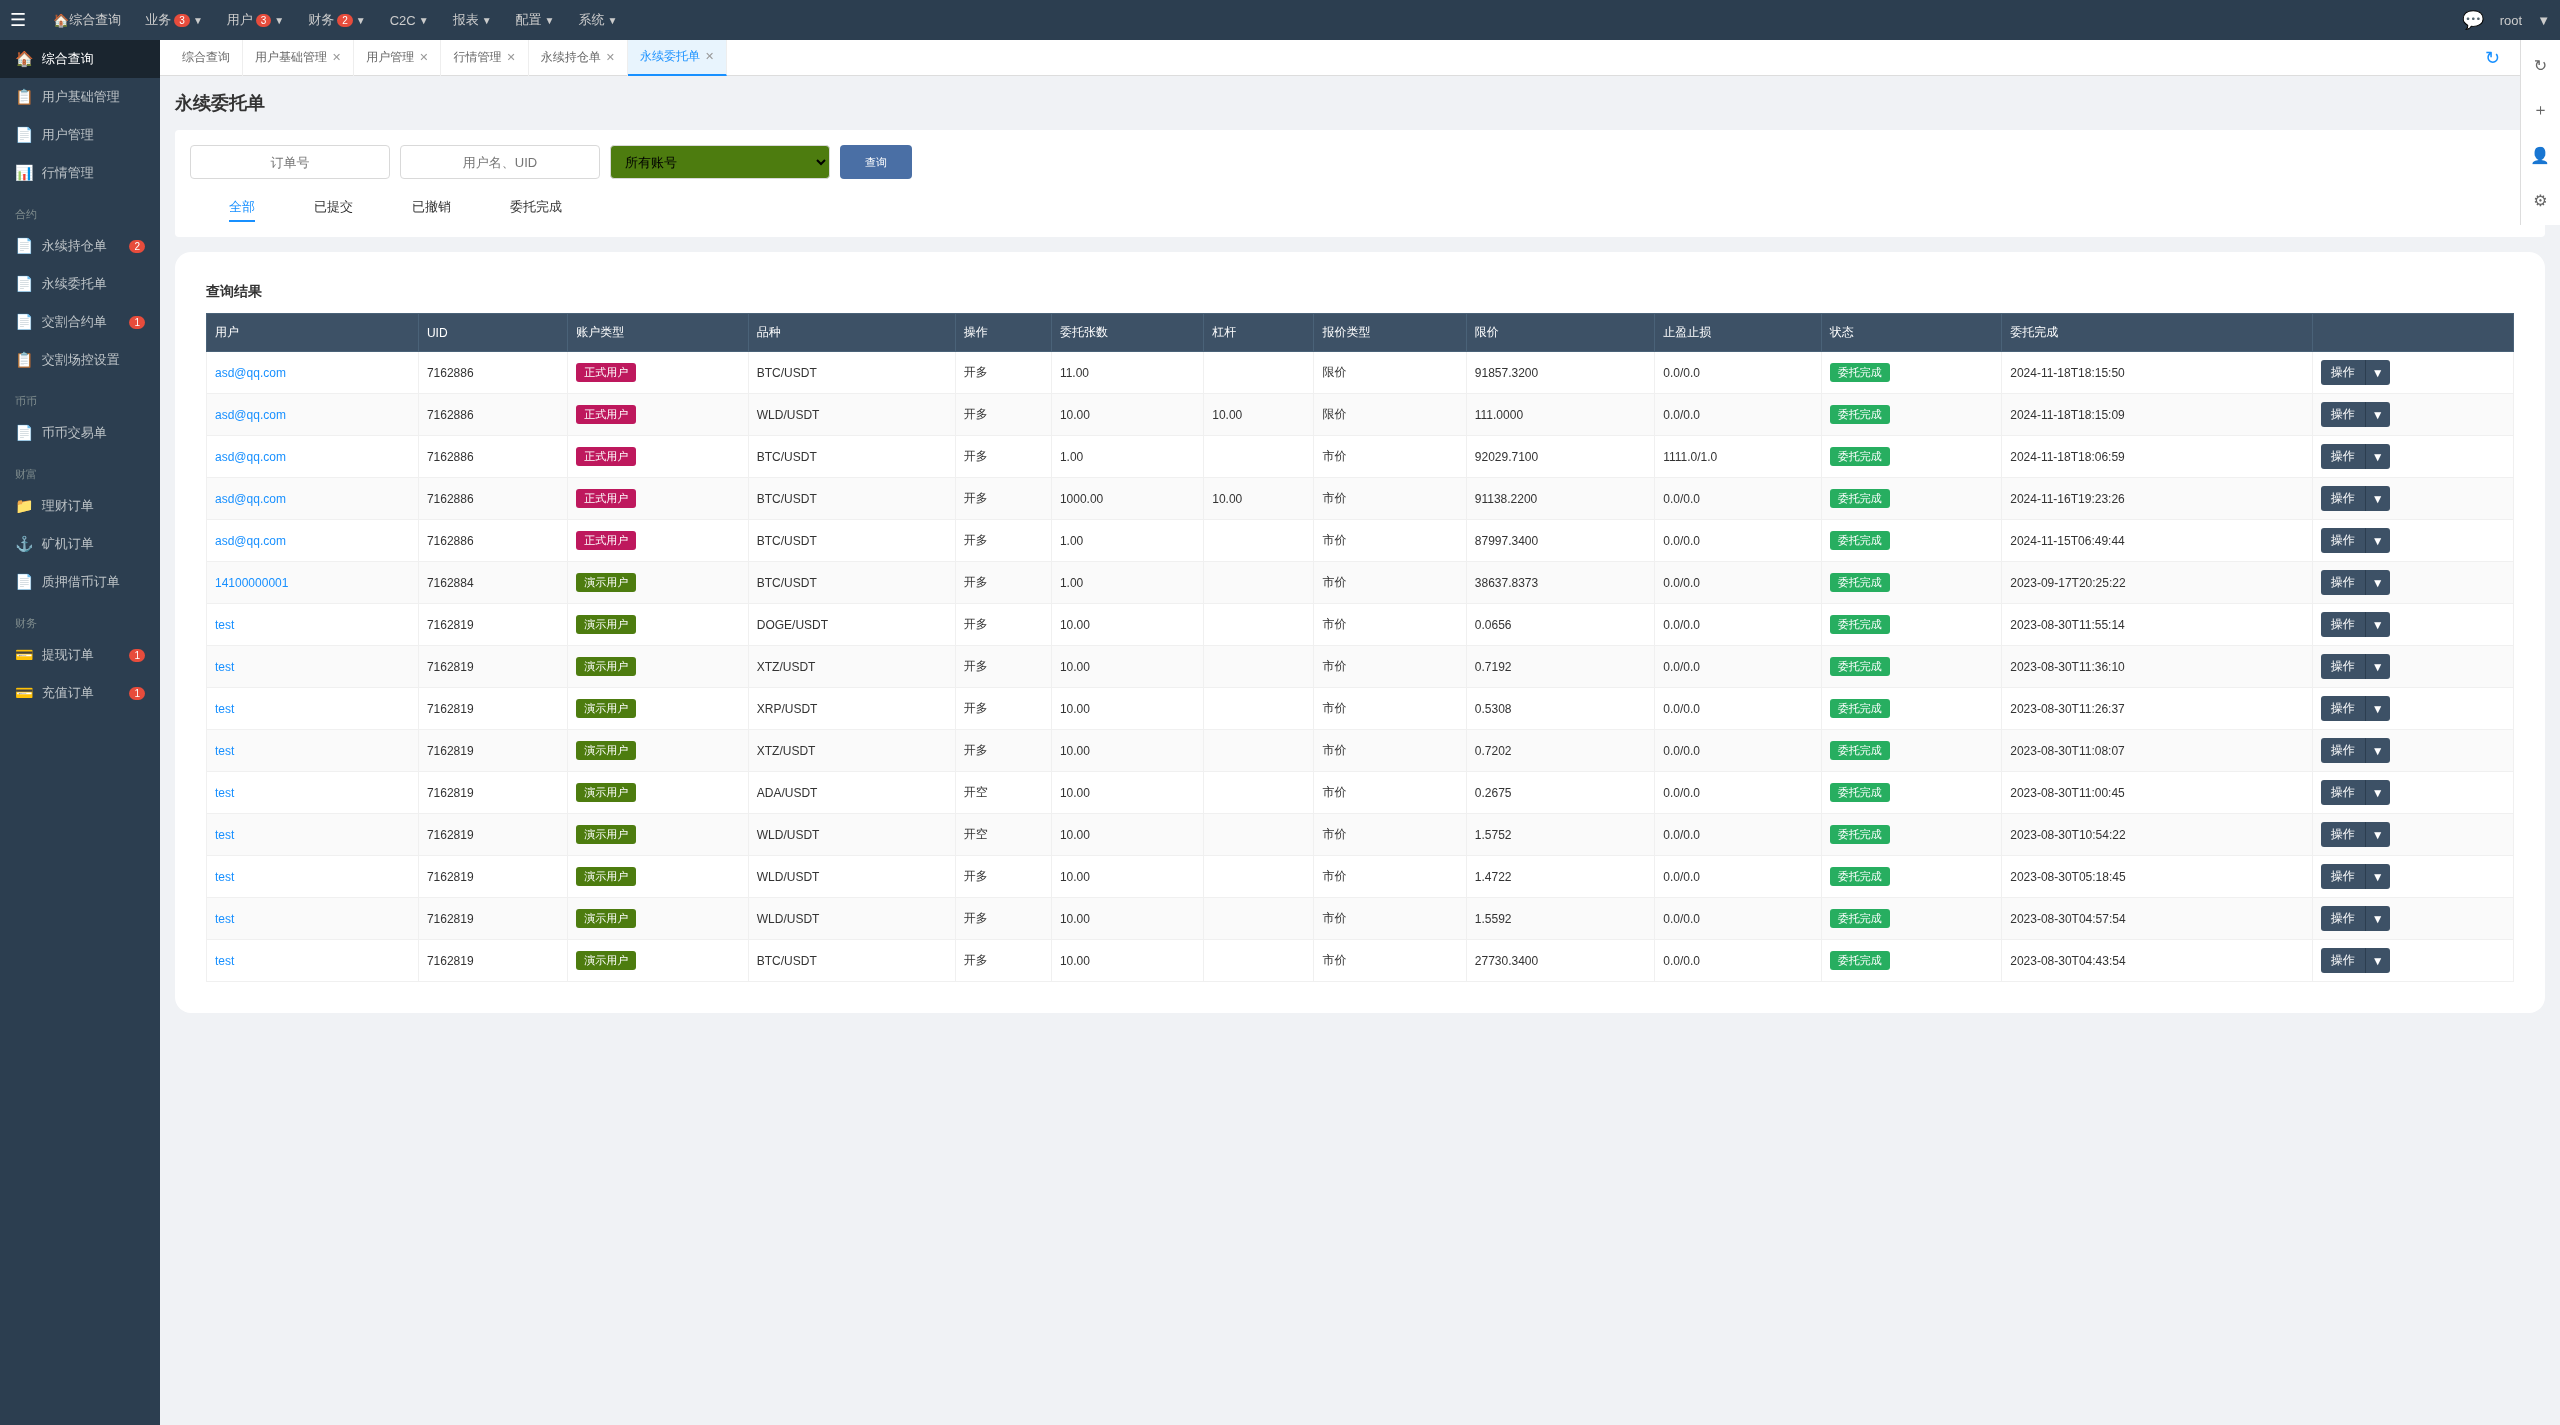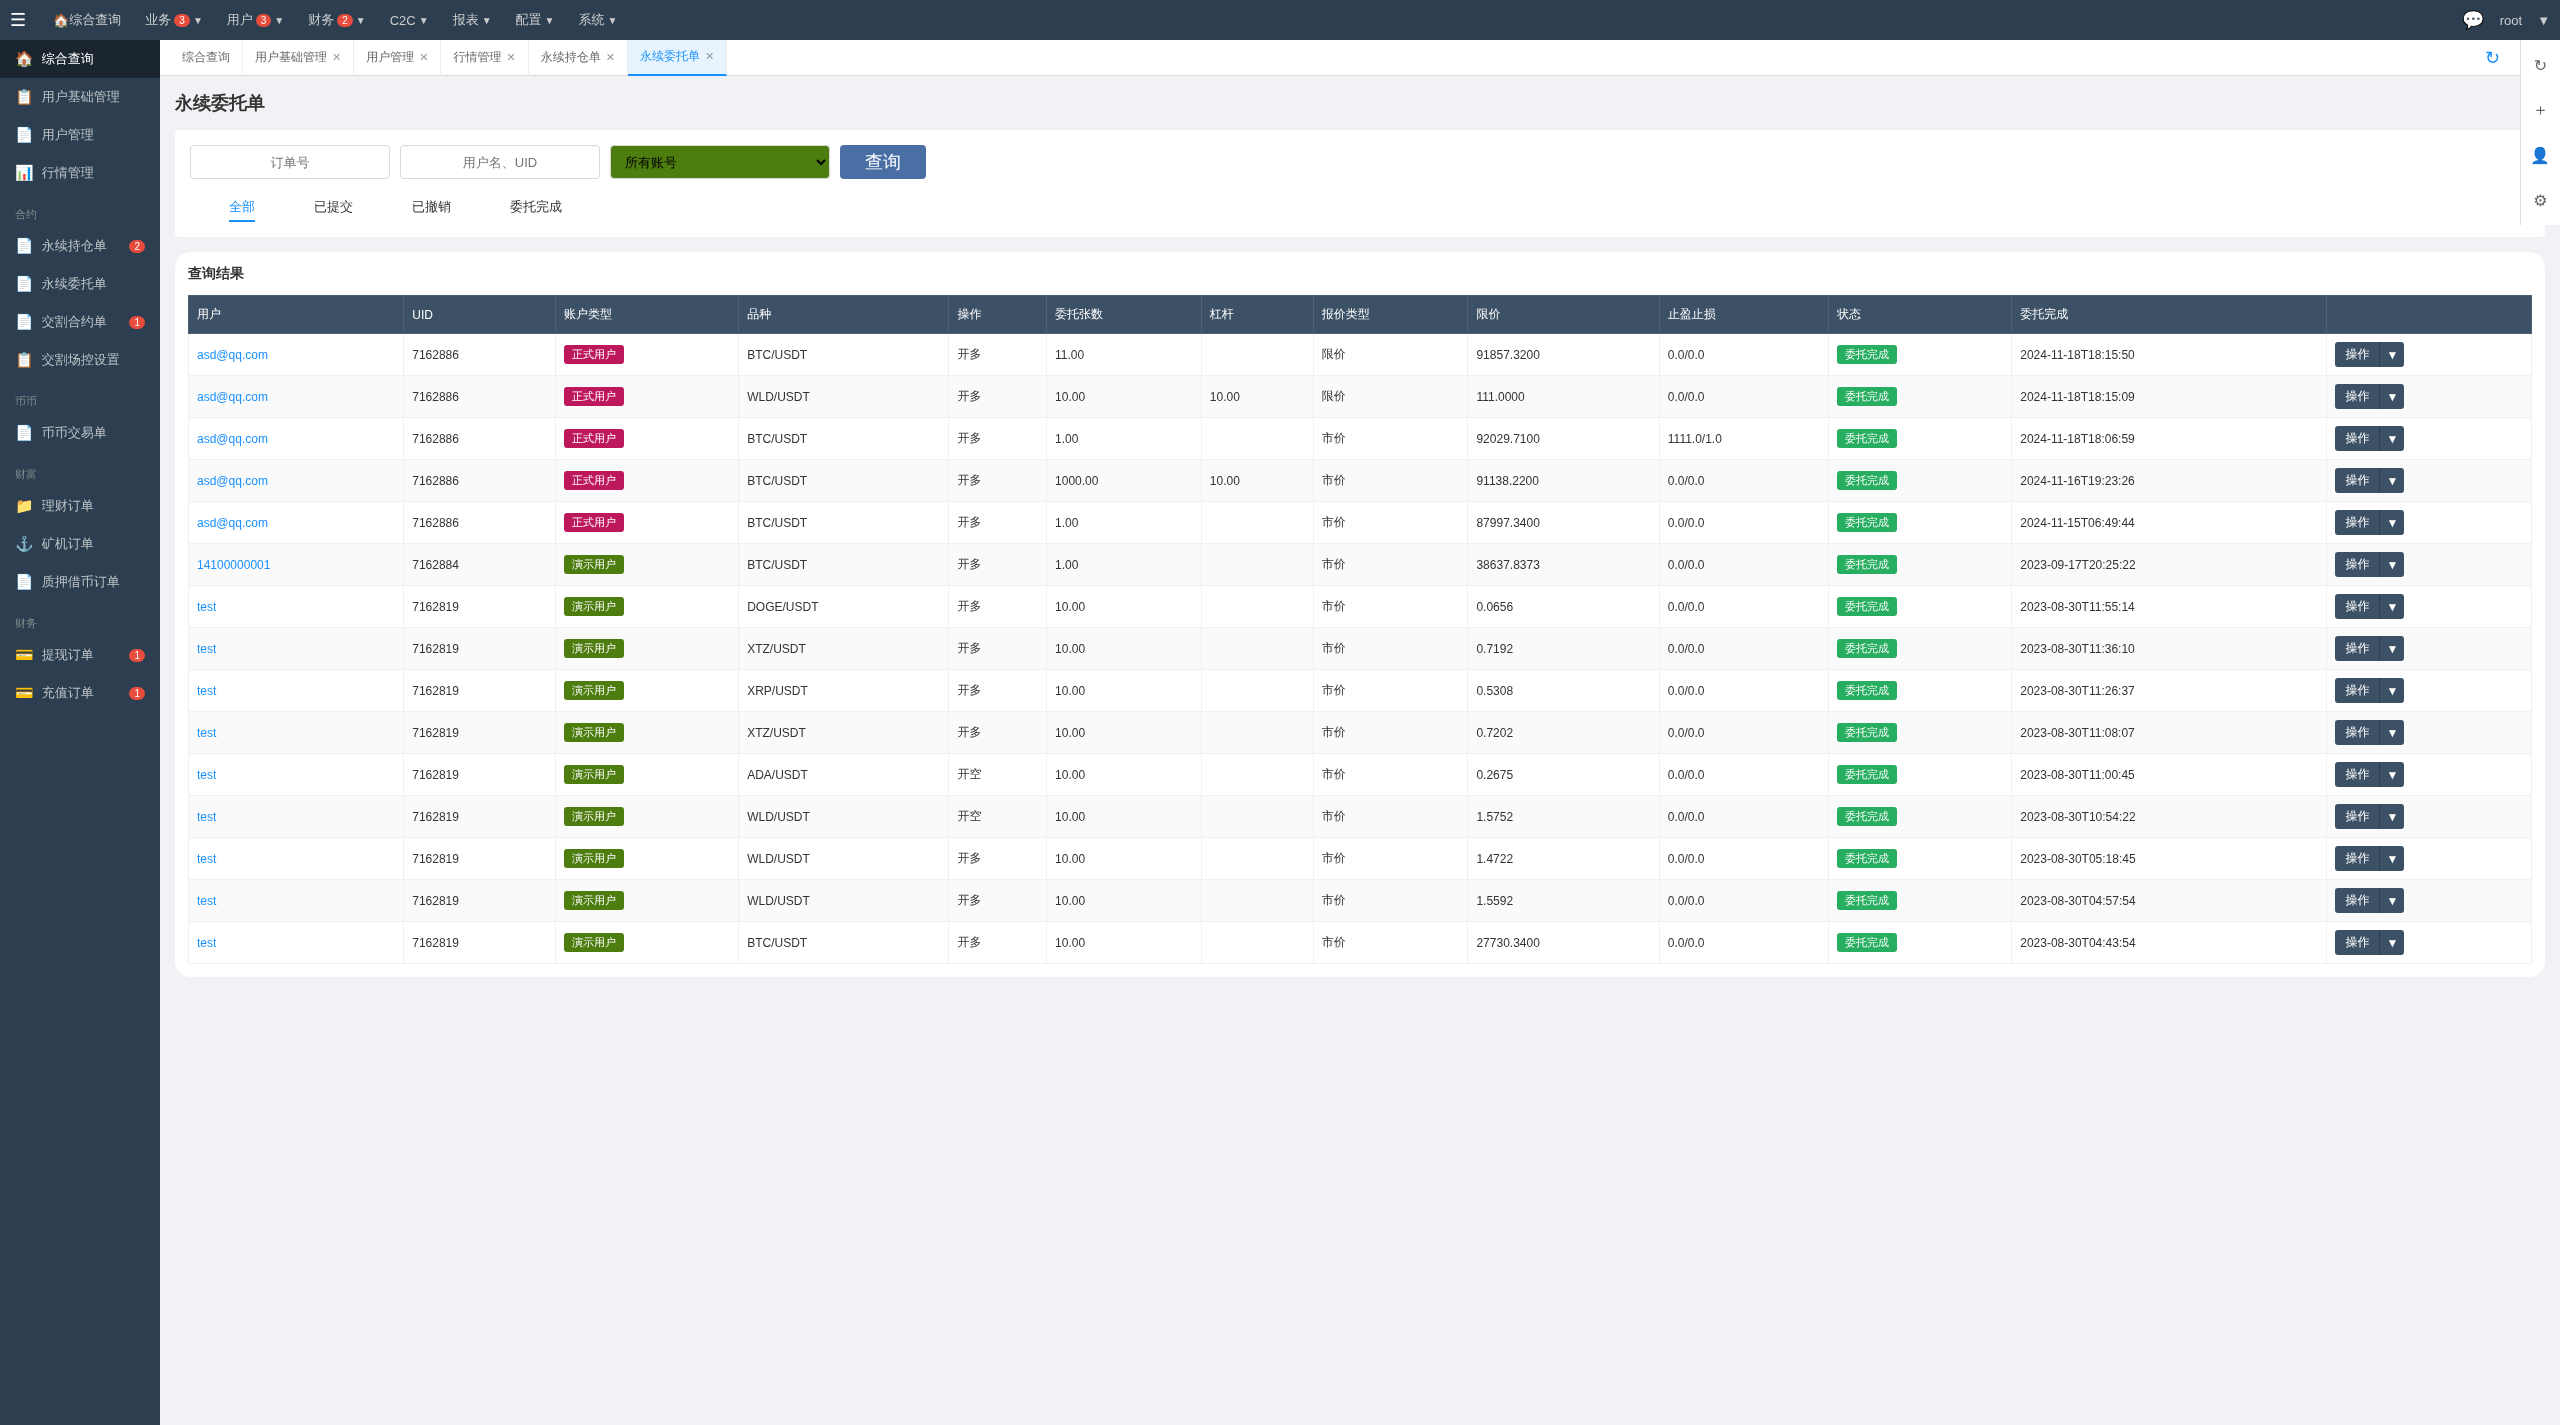--- a/index.html
+++ b/index.html
@@ -83,32 +83,32 @@
       height: 34px; border: 1px solid #d9d9d9; border-radius: 4px;
       padding: 0 10px; font-size: 13px; outline: none; width: 200px; text-align: center;
     }
     .search-select {
       height: 34px; border: 1px solid #d9d9d9; border-radius: 4px;
       padding: 0 10px; font-size: 13px; outline: none; width: 220px;
       background: #4d7c0f; cursor: pointer;
     }
     .search-btn {
       height: 34px; padding: 0 25px; background: #4a6fa5; color: #fff;
-      border: none; border-radius: 4px; cursor: pointer; font-size: 18px;
+      border: none; border-radius: 4px; cursor: pointer; font-size: 11px;
     }
     .filter-tabs { display: flex; gap: 20px; padding-top: 5px; }
     .filter-tab {
       padding: 4px 0; cursor: pointer; color: #333; font-size: 13px;
       border-bottom: 2px solid transparent;
       margin-left: 39px;
     }
     .filter-tab.active { color: #1890ff; border-bottom: 2px solid #1890ff; }
 
     
-    .results-section { background: #fff; border-radius: 16px; padding: 13px; }
+    .results-section { background: #fff; border-radius: 16px; padding: 31px; }
     .results-title { font-size: 14px; font-weight: bold; color: #333; margin-bottom: 12px; }
 
     
     .data-table { width: 100%; border-collapse: collapse; font-size: 12px; }
     .data-table thead tr { background: #3d5166; color: #fff; }
     .data-table thead th {
       padding: 10px 8px; text-align: left; font-weight: normal;
       border: 1px solid #4a6278; white-space: nowrap;
     }
     .data-table tbody tr { border-bottom: 1px solid #f0f0f0; }

